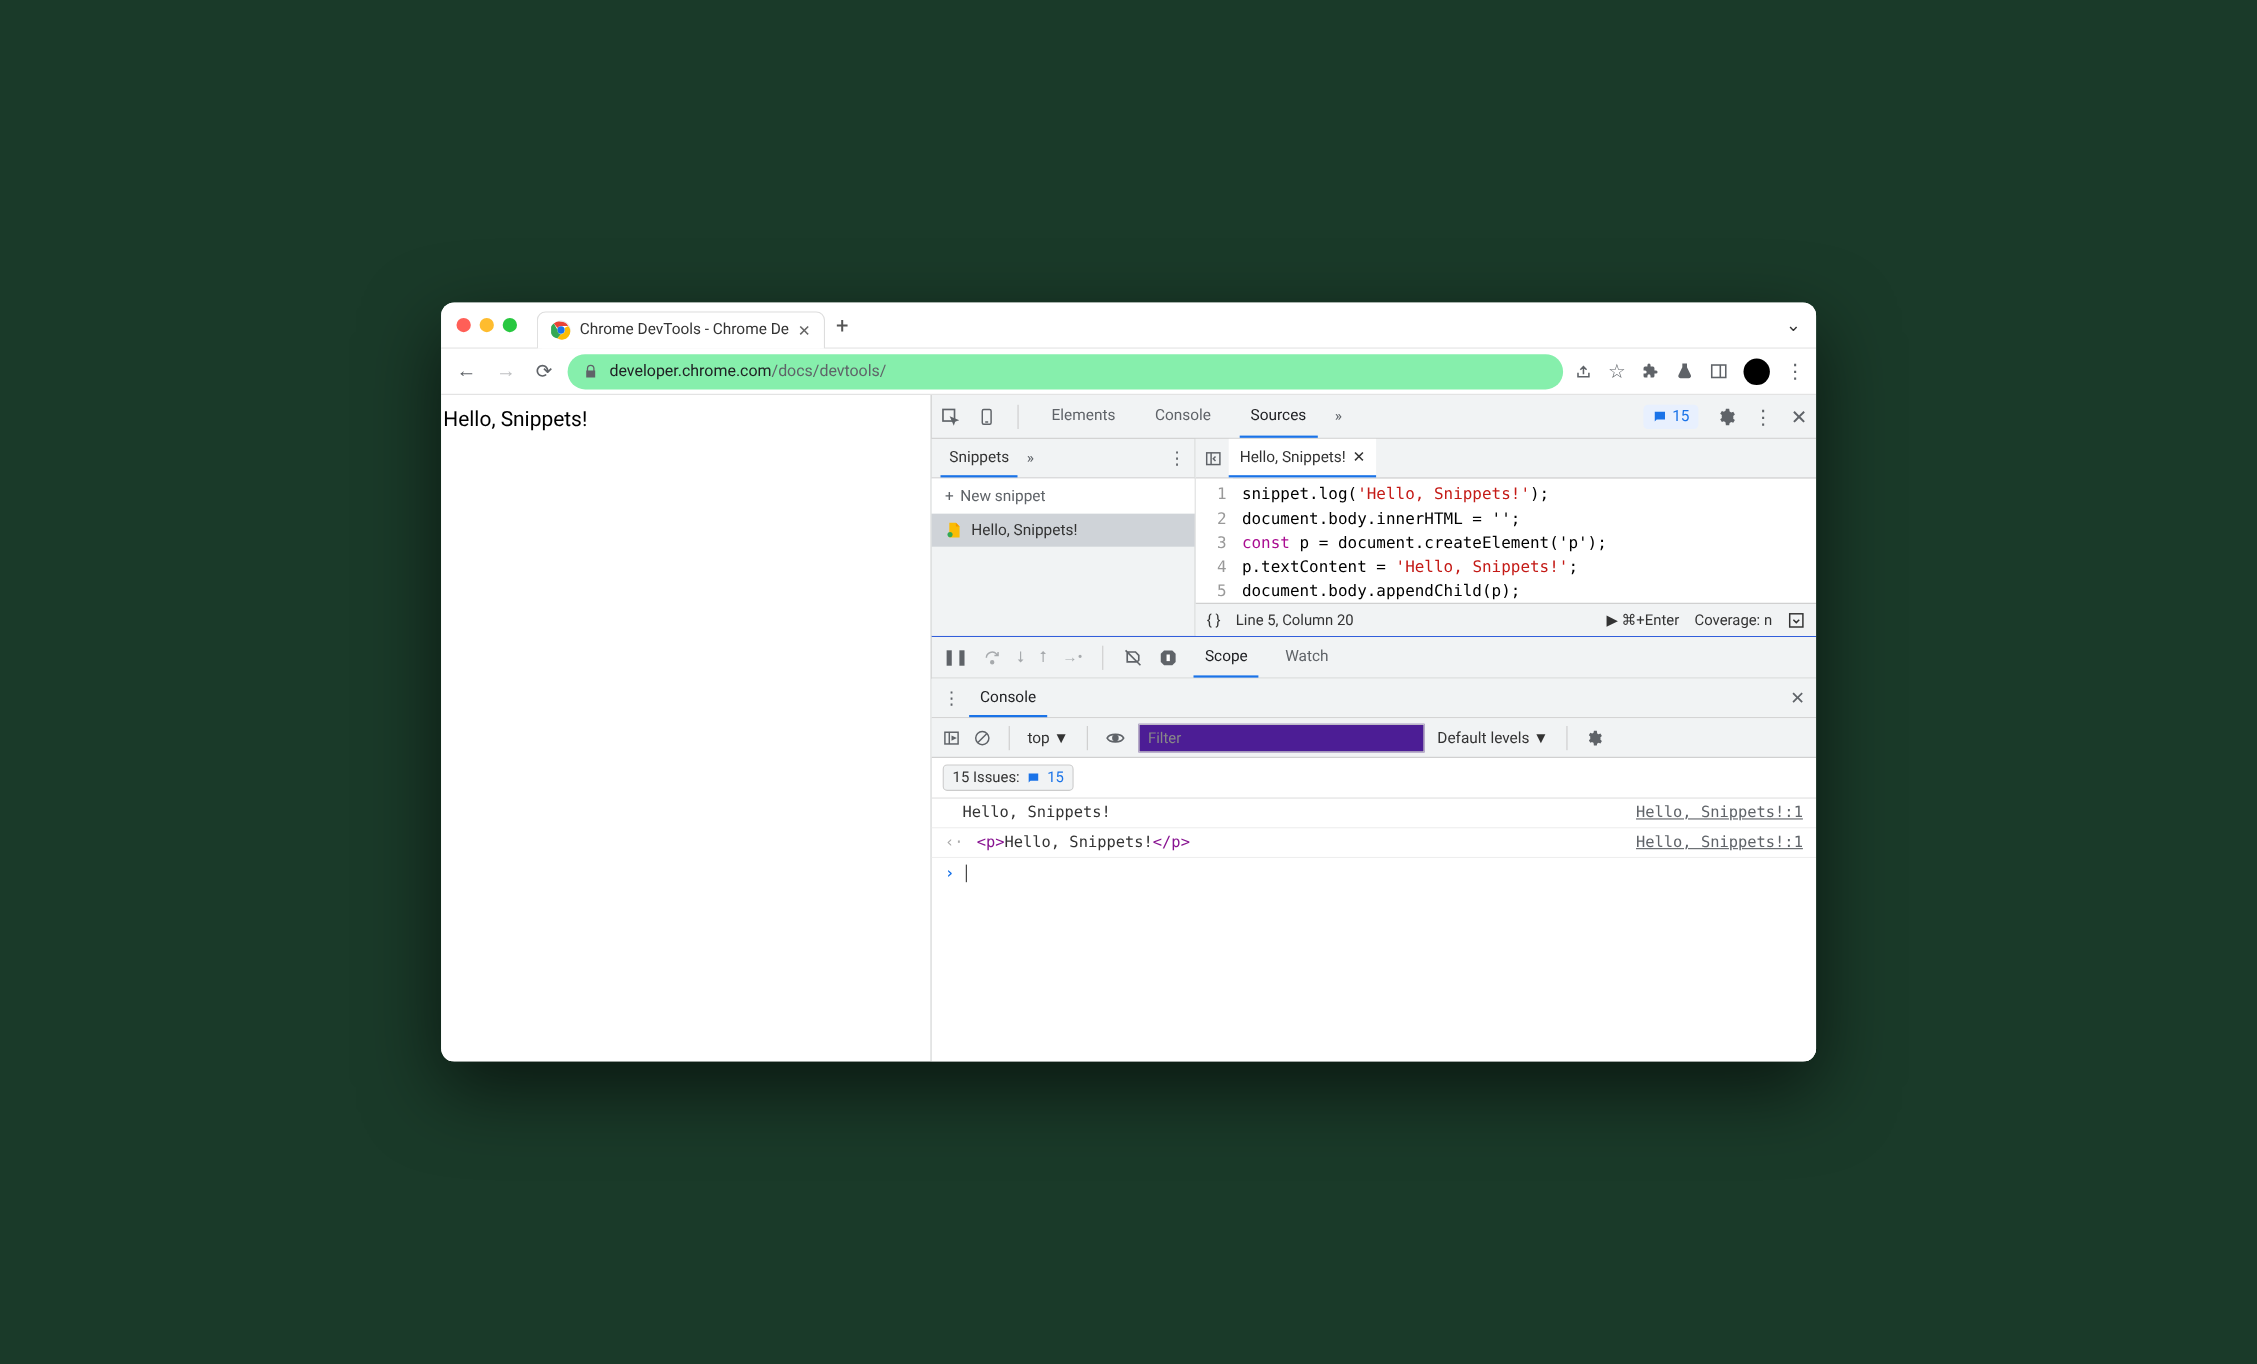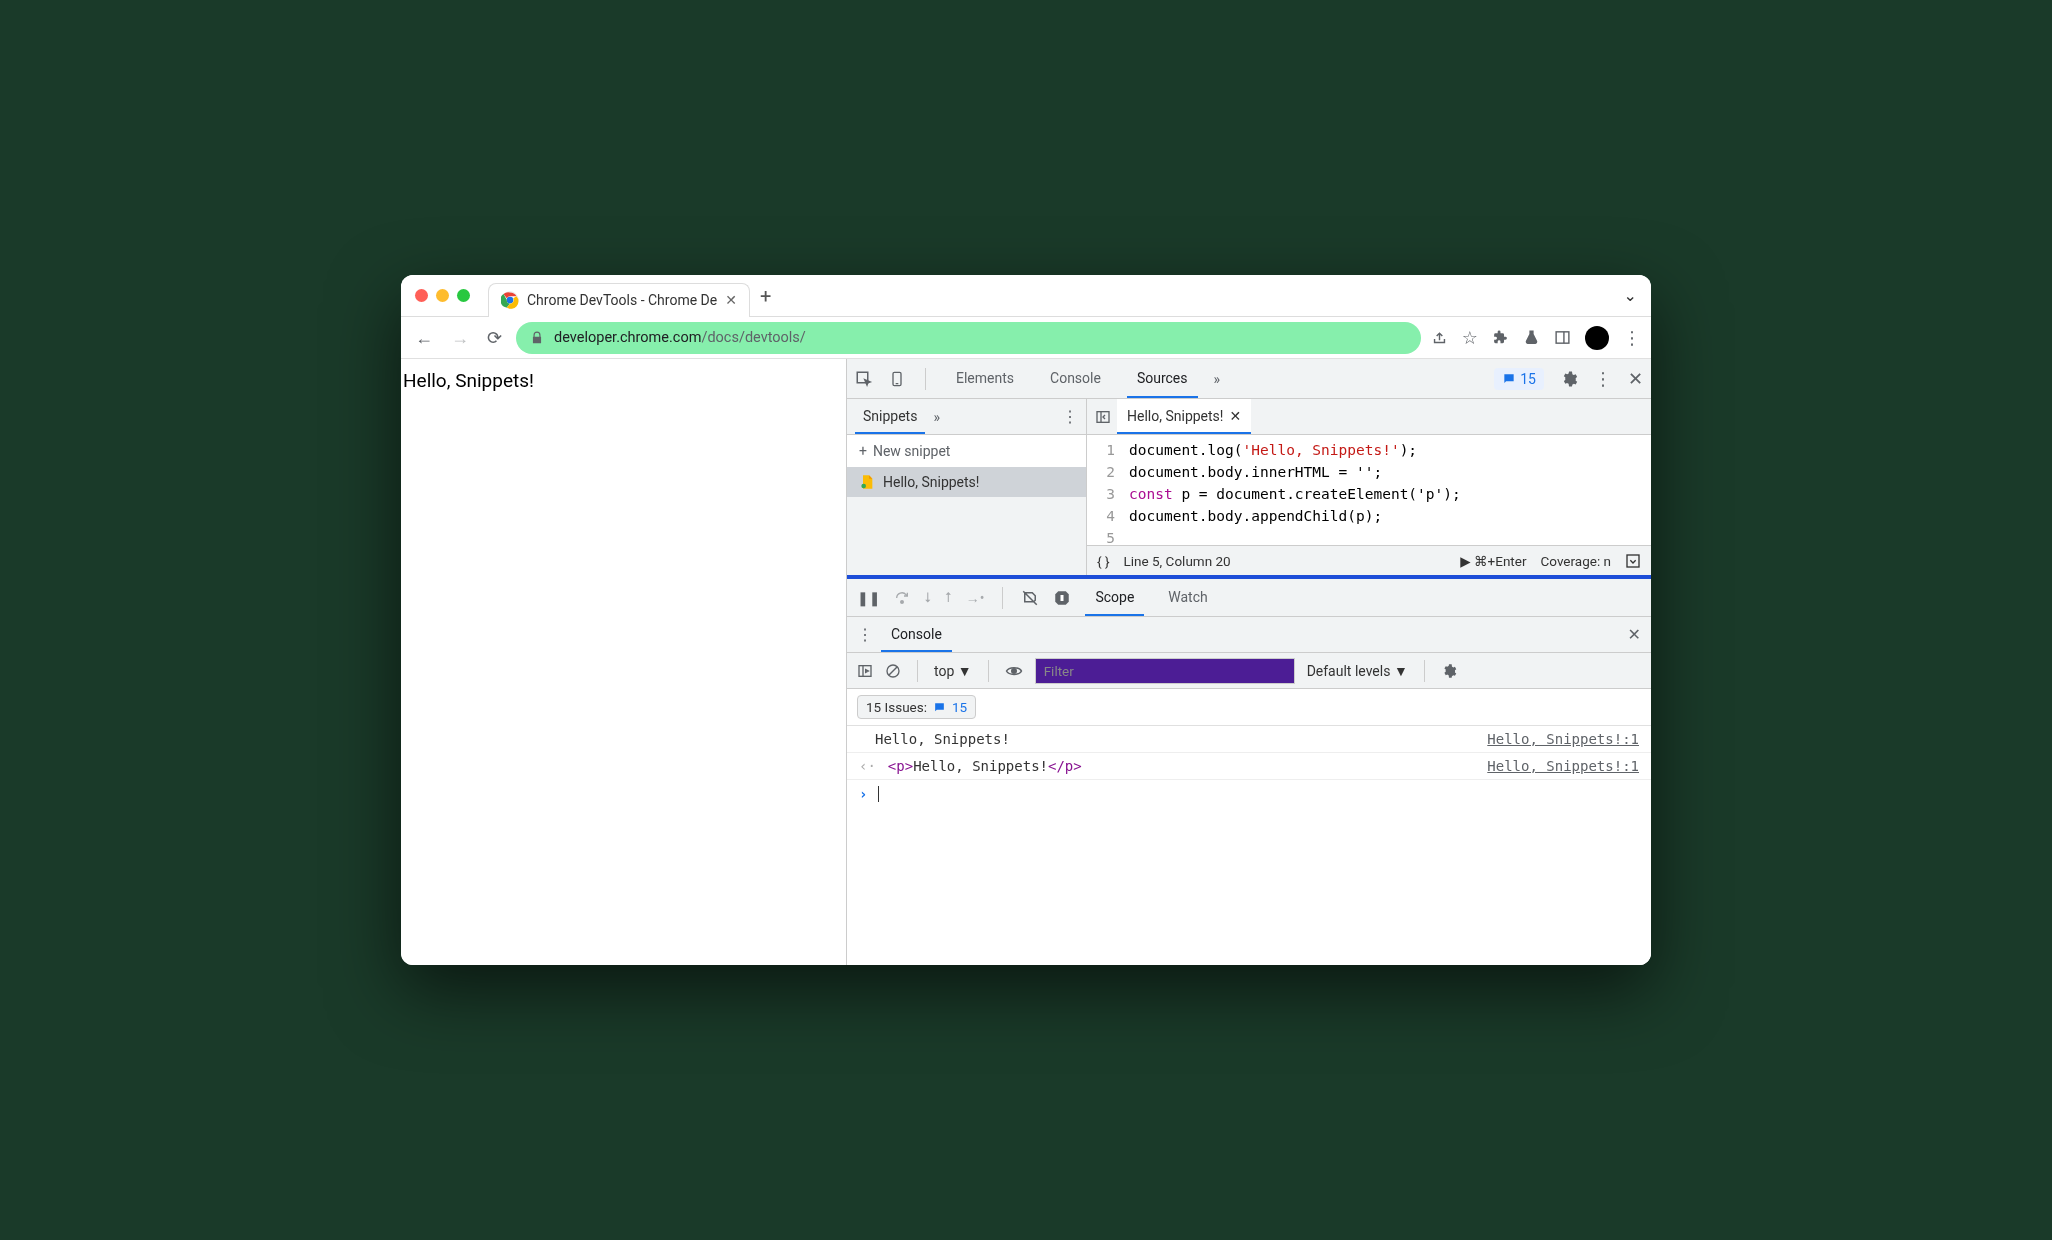--- a/index.html
+++ b/index.html
@@ -23,21 +23,21 @@
 .avatar { width: 24px; height: 24px; border-radius: 50%; background: #000; }
 .content { flex: 1; display: flex; overflow: hidden; }
 .page { width: 445px; background: #fff; padding: 10px 2px; font-size: 19px; color: #000; }
 .devtools { flex: 1; display: flex; flex-direction: column; border-left: 1px solid #ccc; background: #f1f3f4; font-size: 14px; color: #333; }
 .dt-tabs { height: 40px; display: flex; align-items: center; border-bottom: 1px solid #ccc; padding: 0 8px; gap: 16px; }
 .dt-tab { padding: 0 10px; height: 100%; display: flex; align-items: center; color: #5f6368; cursor: pointer; border-bottom: 2px solid transparent; }
 .dt-tab.active { color: #202124; border-bottom-color: #1a73e8; }
 .dt-sep { width: 1px; height: 22px; background: #ccc; margin: 0 4px; }
 .issues-badge { background: #e8f0fe; color: #1a73e8; padding: 3px 8px; border-radius: 4px; display: flex; align-items: center; gap: 4px; }
 .dt-icon { color: #5f6368; cursor: pointer; }
-.sources-row { display: flex; height: 180px; border-bottom: 4px solid #1d4ed8; }
+.sources-row { display: flex; height: 180px; border-bottom: 1px solid #1d4ed8; }
 .snippets-pane { width: 240px; border-right: 1px solid #ccc; background: #f1f3f4; display: flex; flex-direction: column; }
 .snippets-tabs { height: 36px; display: flex; align-items: center; padding: 0 8px; border-bottom: 1px solid #ccc; }
 .snippets-tab { padding: 0 8px; height: 100%; display: flex; align-items: center; border-bottom: 2px solid #1a73e8; color: #333; }
 .new-snippet { padding: 8px 12px; display: flex; align-items: center; gap: 6px; color: #5f6368; cursor: pointer; background:#fff; }
 .snippet-item { padding: 7px 12px; display: flex; align-items: center; gap: 8px; background: #cfd3d8; cursor: pointer; }
 .snippet-icon { width: 16px; height: 16px; position: relative; }
 .editor-pane { flex: 1; display: flex; flex-direction: column; background: #fff; }
 .editor-tabs { height: 36px; display: flex; align-items: center; padding: 0 8px; border-bottom: 1px solid #ccc; background:#f1f3f4; gap:6px;}
 .editor-tab { padding: 0 10px; height: 100%; display: flex; align-items: center; gap: 6px; border-bottom: 2px solid #1a73e8; background:#fff; }
 .code { flex: 1; display: flex; font-family: Menlo, Monaco, monospace; font-size: 14.5px; overflow: hidden; }
@@ -186,21 +186,21 @@
             </div>
           </div>
           <div class="code">
             <div class="gutter">
                 <div>1</div>
                 <div>2</div>
                 <div>3</div>
                 <div>4</div>
                 <div>5</div>
               </div>
-            <div class="lines"><div><span>document.log(</span><span class="str">'Hello, Snippets!'</span><span>);</span></div><div>document.body.innerHTML = '';</div><div><span class="kw">const</span><span> p = document.createElement('p');</span></div><div>document.body.appendChild(p);</div></div>
+            <div class="lines"><div><span>snippet.log(</span><span class="str">'Hello, Snippets!'</span><span>);</span></div><div>document.body.innerHTML = '';</div><div><span class="kw">const</span><span> p = document.createElement('p');</span></div><div><span>p.textContent = </span><span class="str">'Hello, Snippets!'</span><span>;</span></div><div>document.body.appendChild(p);</div></div>
           </div>
           <div class="status-bar">
             <span>{ }</span>
             <span>Line 5, Column 20</span>
             <div style="flex:1"></div>
             <span>▶ <span>⌘+Enter</span></span>
             <span>Coverage: n</span>
             <svg width="16" height="16" viewBox="0 0 24 24" fill="none" stroke="#333" stroke-width="2">
                 <rect x="3" y="3" width="18" height="18"></rect>
                 <path d="M8 11l4 4 4-4"></path>

